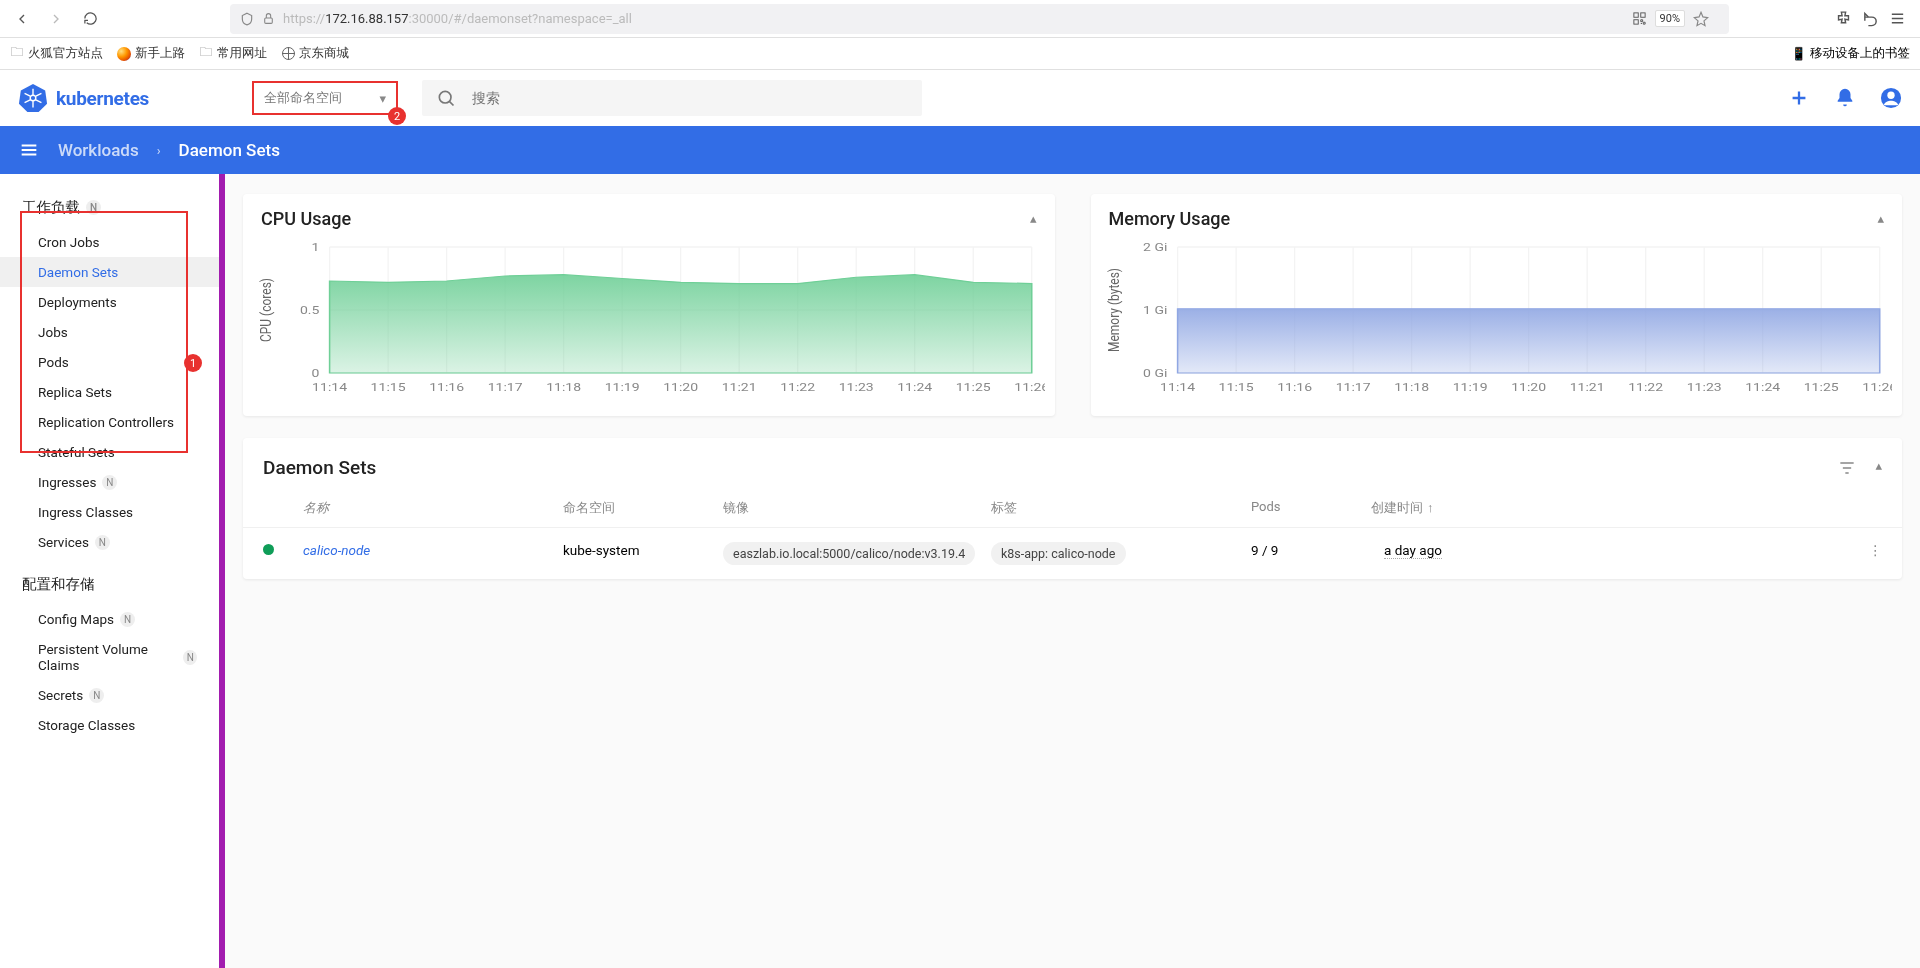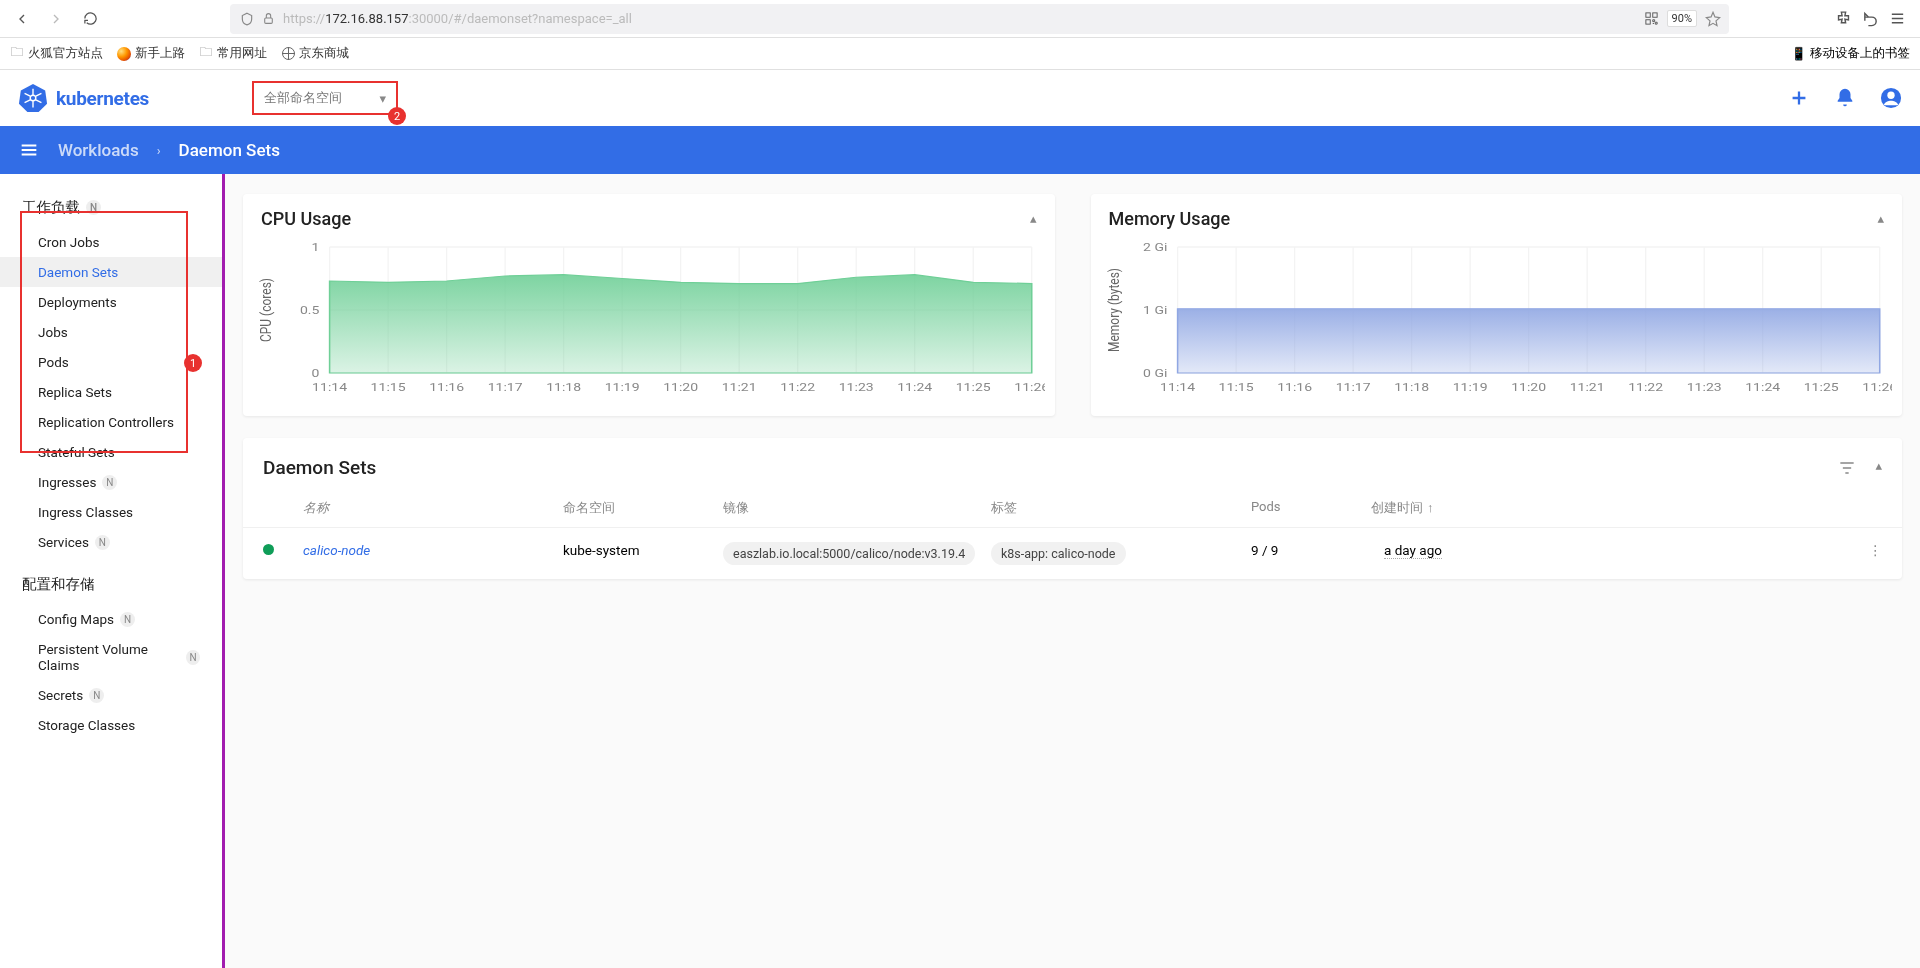--- a/index.html
+++ b/index.html
@@ -4,21 +4,21 @@
 <style>
 * { margin: 0; padding: 0; box-sizing: border-box; font-family: -apple-system, BlinkMacSystemFont, "Segoe UI", Roboto, "Helvetica Neue", Arial, "PingFang SC", "Microsoft YaHei", sans-serif; }
 body { background: #fff; font-size: 13px; overflow: hidden; }
 
 
 .browser-toolbar { height: 38px; display: flex; align-items: center; padding: 0 8px; gap: 6px; border-bottom: 1px solid #e0e0e0; }
 .nav-btn { width: 28px; height: 28px; display: flex; align-items: center; justify-content: center; border-radius: 4px; color: #555; cursor: pointer; }
 .addr-bar { flex: 1; display: flex; align-items: center; height: 30px; background: #f1f1f3; border-radius: 4px; padding: 0 10px; margin: 0 100px 0 120px; color: #888; gap: 8px; position: relative; }
 .addr-url { font-size: 13px; color: #bbb; }
 .addr-url .ip { color: #333; }
-.addr-extras { display:flex; align-items:center; gap:8px; position:absolute; right:8px; }
+.addr-extras { display:flex; align-items:center; gap:8px; position:absolute; right:20px; }
 .zoom-badge { background:#fff; border-radius:2px; padding:1px 4px; font-size:11px; color:#333; border:1px solid #ddd;}
 .browser-right { display:flex; align-items:center; gap:10px; color:#555; padding-right:6px;}
 .bookmarks-bar { height: 32px; display: flex; align-items: center; justify-content: space-between; padding: 0 10px; border-bottom: 1px solid #e0e0e0; font-size: 12.5px; }
 .bookmarks-left { display:flex; gap:14px; align-items:center; color:#333;}
 .bm-item { display:flex; align-items:center; gap:4px; cursor:pointer;}
 .bm-icon { width:14px; height:14px; display:inline-flex; align-items:center; justify-content:center;}
 .bm-folder { color:#777; }
 .firefox-dot { width:14px; height:14px; border-radius:50%; background: radial-gradient(circle at 30% 30%, #ffe082, #ff9800 40%, #e65100 70%, #4527a0 95%);}
 
 
@@ -37,21 +37,21 @@
 
 
 .blue-bar { height:48px; background:#326de6; display:flex; align-items:center; padding:0 18px; gap:18px; color:#fff;}
 .hamburger { cursor:pointer; color:#fff; }
 .bc-item { font-size:17px; font-weight:500;}
 .bc-dim { opacity:0.75;}
 .bc-sep { opacity:0.75;}
 
 
 .layout { display:flex; height: calc(100vh - 38px - 32px - 56px - 48px); }
-.sidebar { width:225px; border-right:3px solid #a21caf; padding:18px 0 18px 0; overflow-y:auto; position:relative;}
+.sidebar { width:225px; border-right:6px solid #a21caf; padding:18px 0 18px 0; overflow-y:auto; position:relative;}
 .side-group-title { padding:6px 22px 10px; font-size:14.5px; font-weight:500; color:#222; display:flex; align-items:center; gap:6px;}
 .side-n { display:inline-flex; width:15px; height:15px; background:#eee; color:#888; border-radius:50%; font-size:10px; align-items:center; justify-content:center;}
 .side-item { padding:7px 22px 7px 38px; font-size:13.5px; color:#222; cursor:pointer; display:flex; align-items:center; gap:6px;}
 .side-item.active { color:#326de6; background:#f0f0f0; }
 .side-redbox { border:2px solid #e8312f; margin:0 0 0 20px; position:absolute; width:168px; height:242px; top:37px; pointer-events:none;}
 .side-badge1 { position:absolute; left:184px; top:180px; background:#e8312f;color:#fff;border-radius:50%;width:18px;height:18px;font-size:11px;display:flex;align-items:center;justify-content:center;}
 
 .content { flex:1; background:#fafafa; padding:20px 18px; overflow-y:auto;}
 .cards-row { display:flex; gap:36px;}
 .card { background:#fff; border-radius:4px; box-shadow:0 1px 3px rgba(0,0,0,0.08); flex:1; }
@@ -182,20 +182,27 @@
         </g>
       </svg>
     <span class="logo-text">kubernetes</span>
   </div>
   <div class="ns-select-wrap">
     <div class="ns-select">
       <span>全部命名空间</span>
       <span class="chev">▾</span>
     </div>
     <div class="ns-badge">2</div>
+  </div>
+  <div class="search-box">
+    <svg width="20" height="20" viewBox="0 0 24 24" fill="none" stroke="#777" stroke-width="2">
+        <circle cx="11" cy="11" r="7"></circle>
+        <path d="M21 21l-5-5"></path>
+      </svg>
+    <input class="search-input" placeholder="搜索" style="">
   </div>
   <div class="header-actions">
     <svg class="icon" viewBox="0 0 24 24" fill="none" stroke="#326de6" stroke-width="2.5">
         <path d="M12 5v14M5 12h14"></path>
       </svg>
     <svg class="icon" viewBox="0 0 24 24" fill="#326de6">
         <path d="M12 2a6 6 0 0 0-6 6v4l-2 3v1h16v-1l-2-3V8a6 6 0 0 0-6-6zM10 19a2 2 0 0 0 4 0z"></path>
       </svg>
     <svg class="icon" viewBox="0 0 24 24" fill="#326de6">
         <circle cx="12" cy="12" r="11"></circle>

